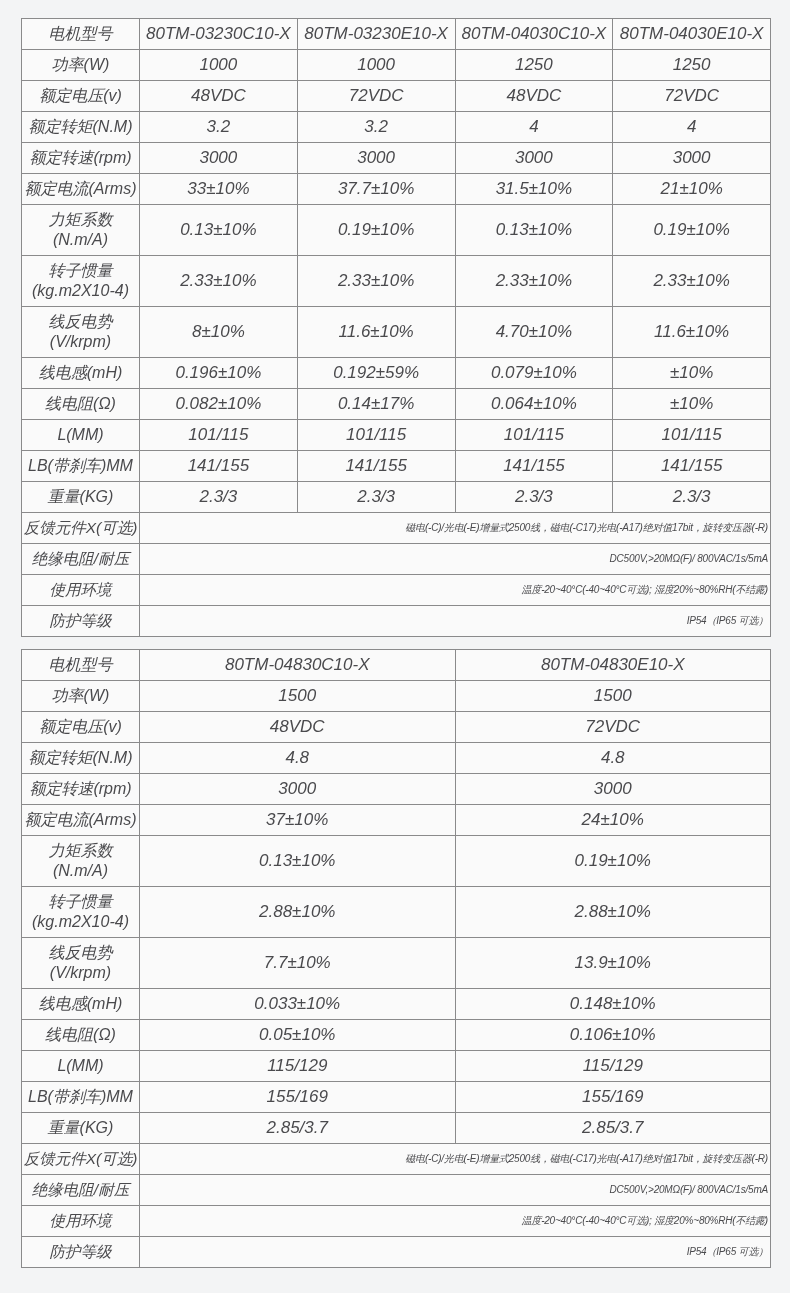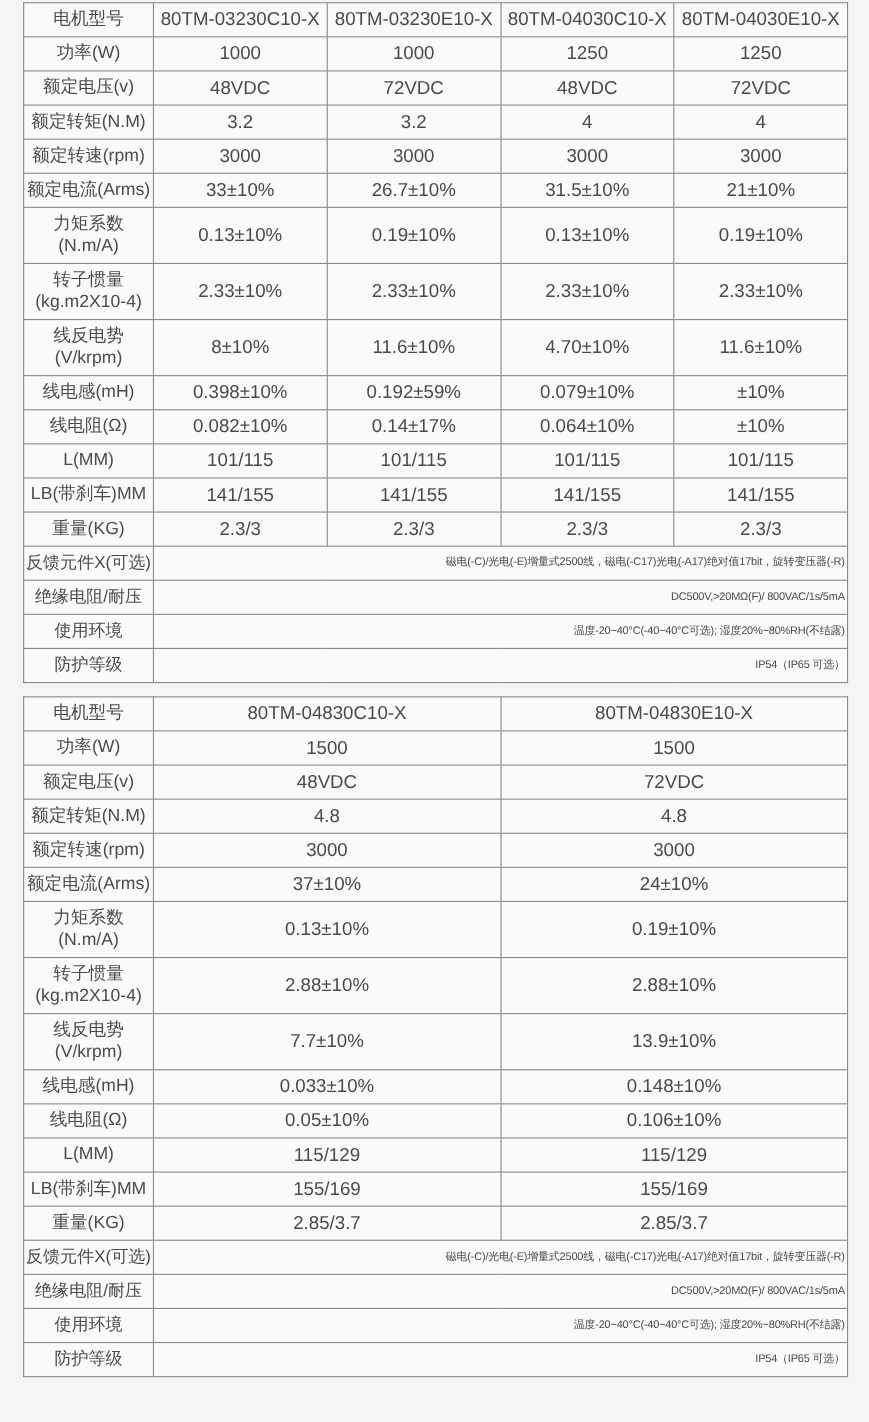--- a/index.html
+++ b/index.html
@@ -8,21 +8,22 @@
   }
   body {
     width: 790px;
     height: 1293px;
     background: #f3f4f5;
     font-family: "Liberation Sans", "DejaVu Sans", sans-serif;
     color: #4a4a4d;
     -webkit-font-smoothing: antialiased;
   }
   .sheet {
-    padding: 2px 20px 0 21px;
+    padding: 18px 20px 0 21px;
+    font-style: italic;
   }
   table.spec {
     border-collapse: collapse;
     table-layout: fixed;
     width: 749px;
     background: #fafafa;
   }
   table.spec + table.spec {
     margin-top: 12px;
   }
@@ -105,21 +106,21 @@
         <tr>
           <td class="label"><span>额定转速(rpm)</span></td>
           <td><span>3000</span></td>
           <td><span>3000</span></td>
           <td><span>3000</span></td>
           <td><span>3000</span></td>
         </tr>
         <tr>
           <td class="label"><span>额定电流(Arms)</span></td>
           <td><span>33±10%</span></td>
-          <td><span>26.7±10%</span></td>
+          <td><span>37.7±10%</span></td>
           <td><span>31.5±10%</span></td>
           <td><span>21±10%</span></td>
         </tr>
         <tr class="tall">
           <td class="label"><span class="multiline">力矩系数
 (N.m/A)</span></td>
           <td><span>0.13±10%</span></td>
           <td><span>0.19±10%</span></td>
           <td><span>0.13±10%</span></td>
           <td><span>0.19±10%</span></td>
@@ -135,21 +136,21 @@
         <tr class="tall">
           <td class="label"><span class="multiline">线反电势
 (V/krpm)</span></td>
           <td><span>8±10%</span></td>
           <td><span>11.6±10%</span></td>
           <td><span>4.70±10%</span></td>
           <td><span>11.6±10%</span></td>
         </tr>
         <tr>
           <td class="label"><span>线电感(mH)</span></td>
-          <td><span>0.398±10%</span></td>
+          <td><span>0.196±10%</span></td>
           <td><span>0.192±59%</span></td>
           <td><span>0.079±10%</span></td>
           <td><span>±10%</span></td>
         </tr>
         <tr>
           <td class="label"><span>线电阻(Ω)</span></td>
           <td><span>0.082±10%</span></td>
           <td><span>0.14±17%</span></td>
           <td><span>0.064±10%</span></td>
           <td><span>±10%</span></td>

